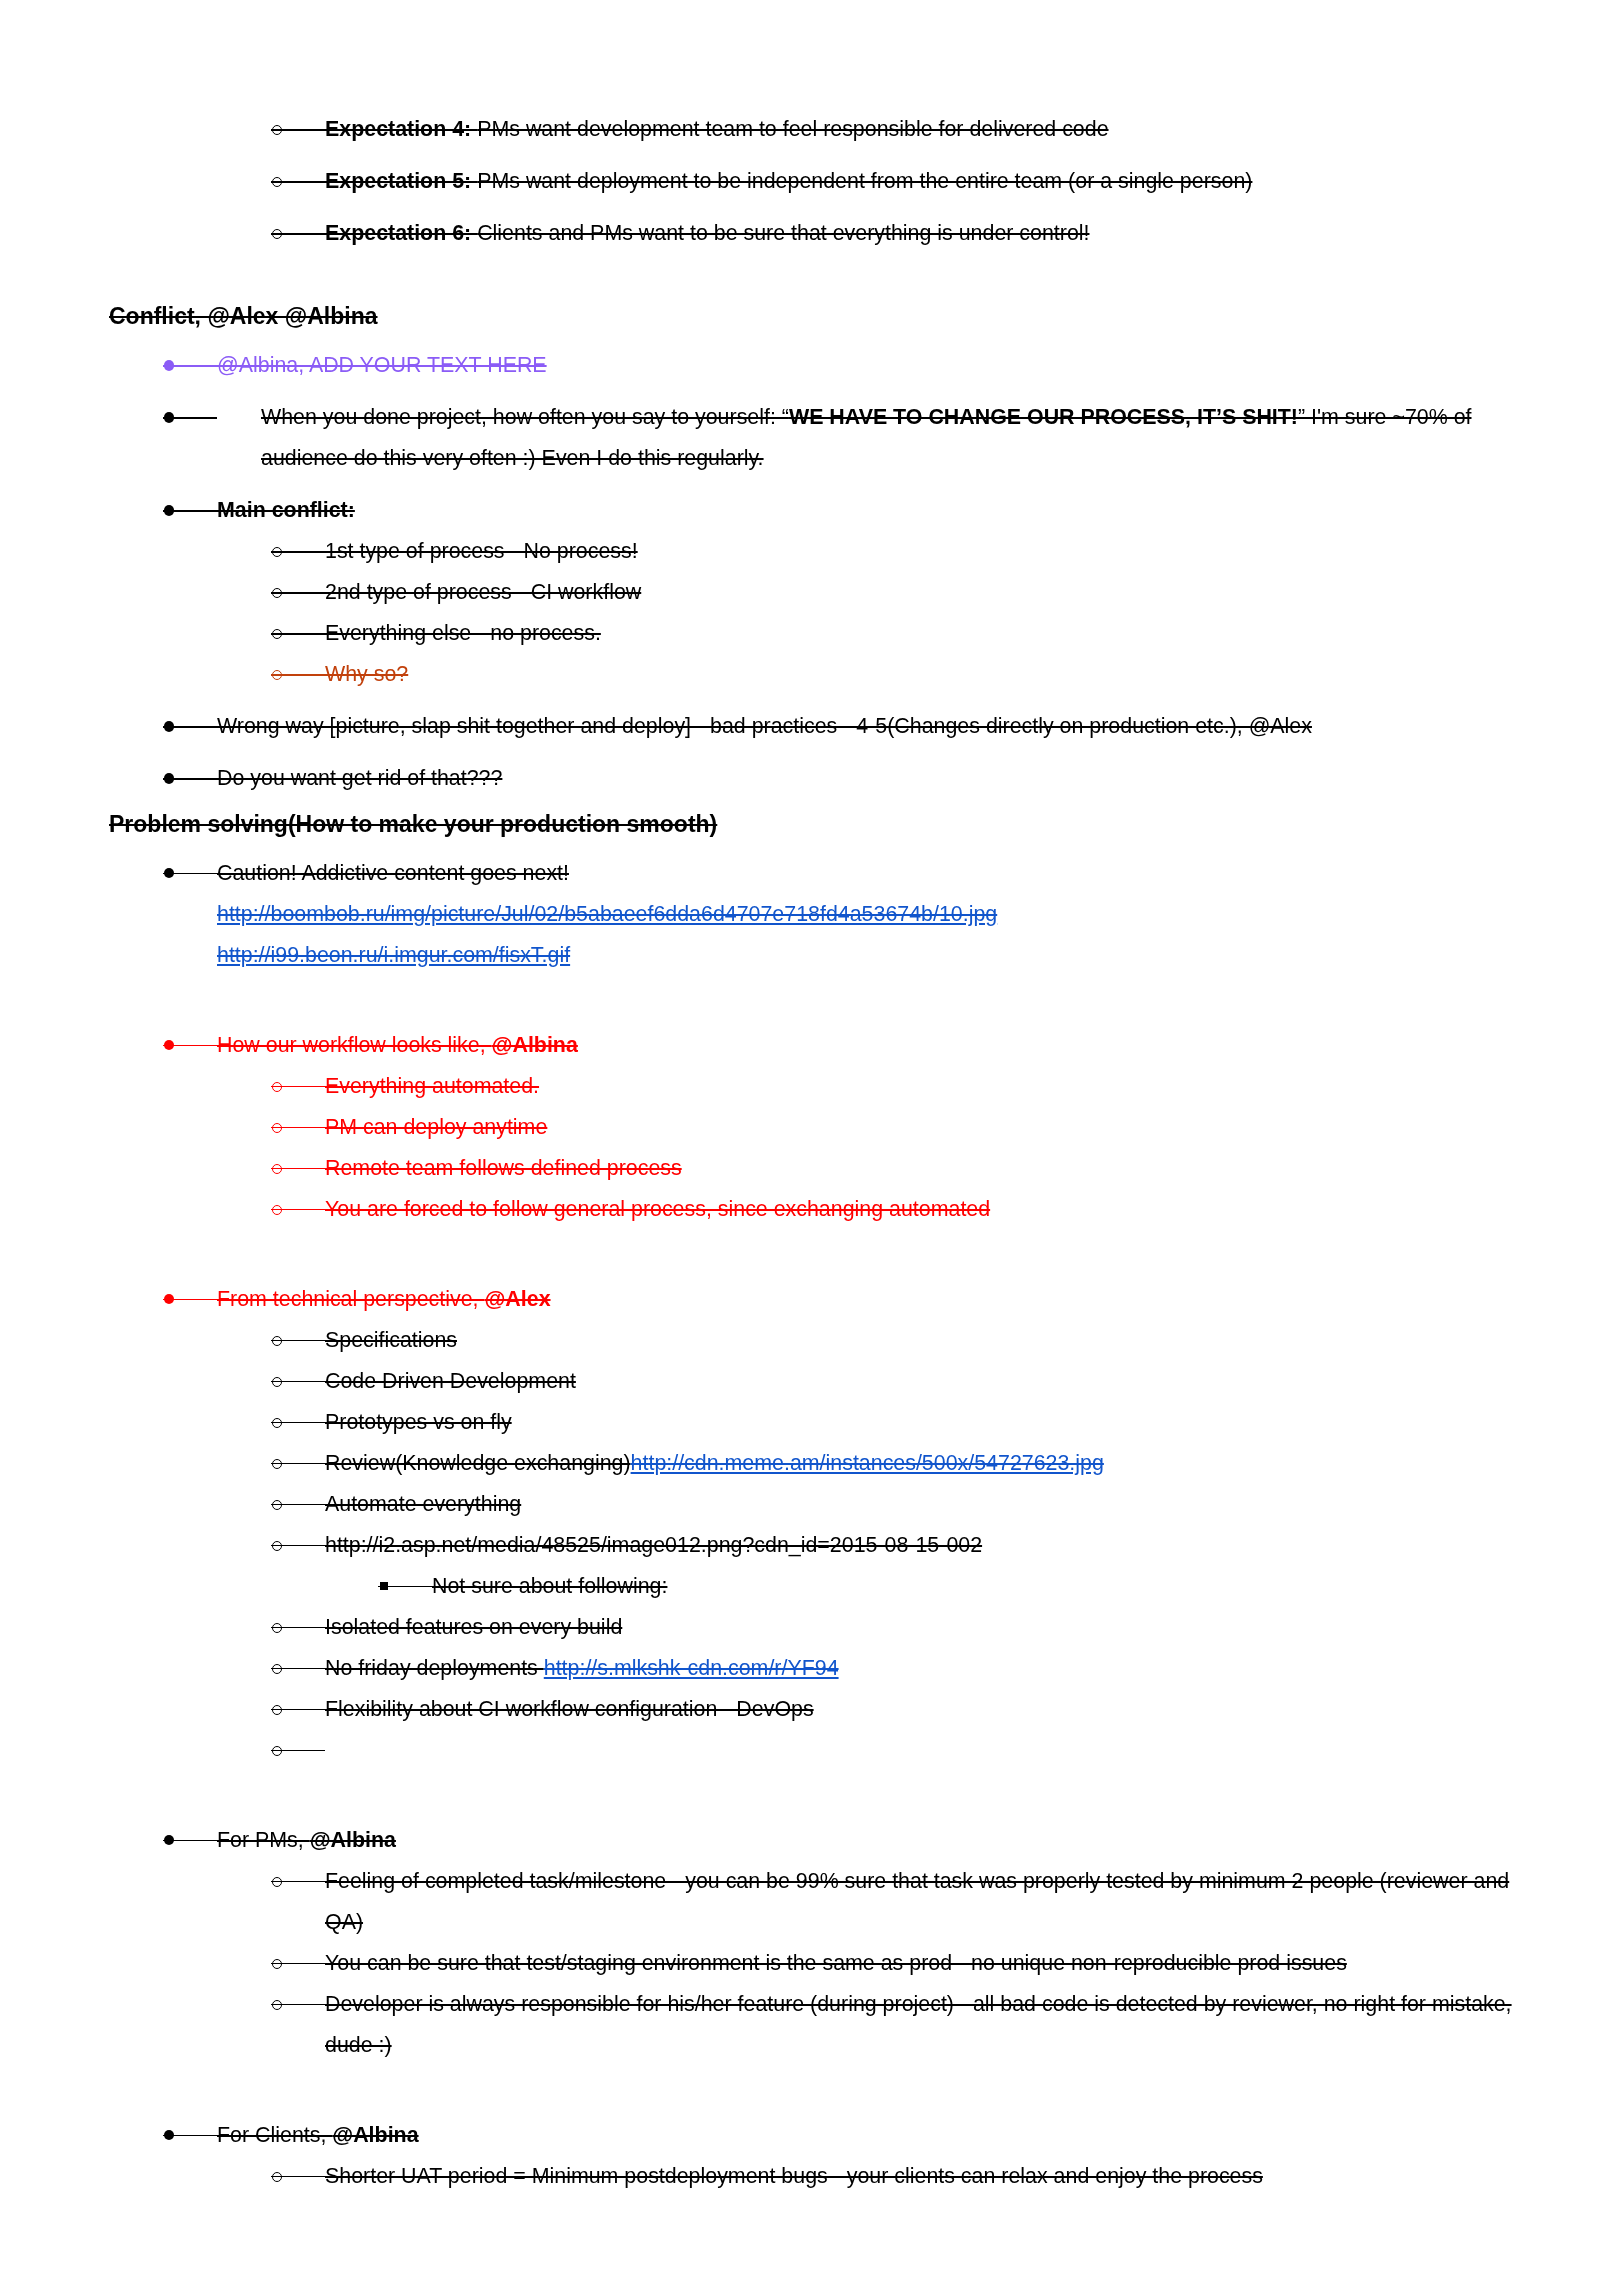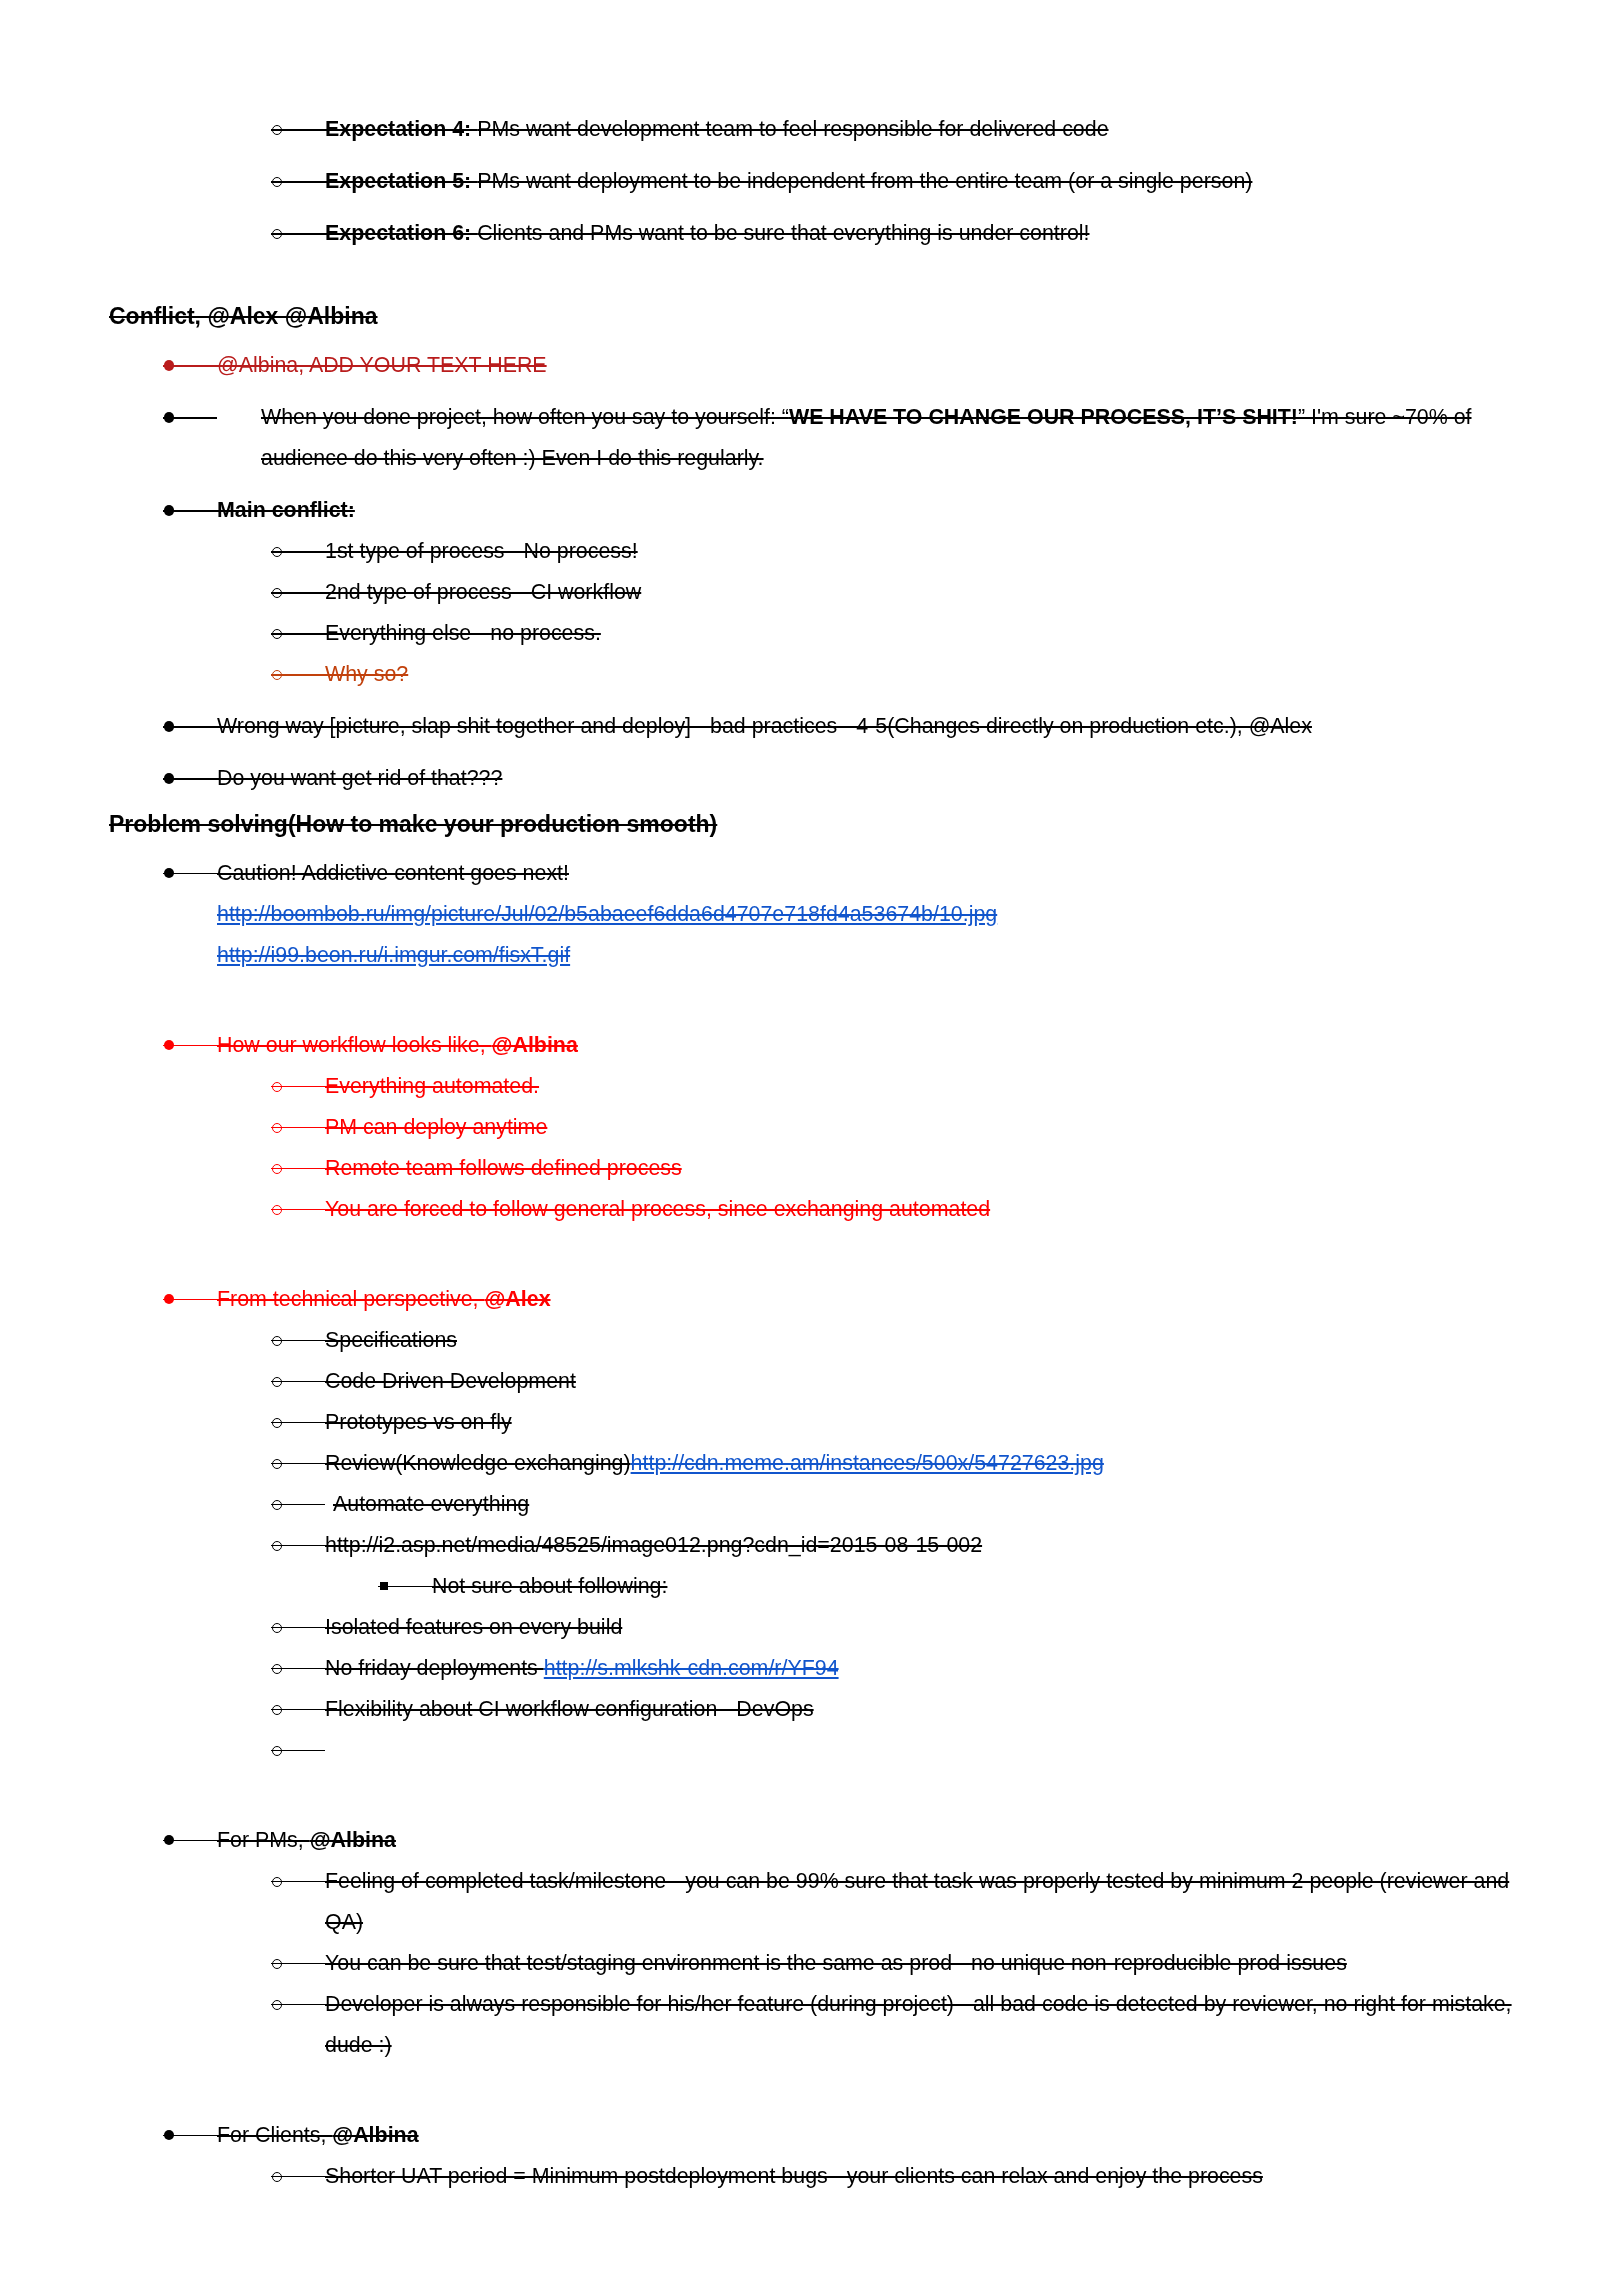--- a/index.html
+++ b/index.html
@@ -56,21 +56,21 @@
     <div class="line lvl2 item sp" style="color: rgb(0, 0, 0);">
       <span class="bcell circ"></span>
       <span class="txt"><span class="seg bold">Expectation 5: </span><span class="seg">PMs want deployment to be independent from the entire team (or a single person)</span></span>
     </div>
     <div class="line lvl2 item sp" style="color: rgb(0, 0, 0);">
       <span class="bcell circ"></span>
       <span class="txt"><span class="seg bold">Expectation 6: </span><span class="seg">Clients and PMs want to be sure that everything is under control!</span></span>
     </div>
     <div class="blank"></div>
     <div class="heading"><span class="struck">Conflict, @Alex @Albina</span></div>
-    <div class="line lvl1 item" style="color: #b91c1c;">
+    <div class="line lvl1 item" style="color: #8b5cf6;">
       <span class="bcell disc"></span>
       <span class="txt"><span class="seg">@Albina, ADD YOUR TEXT HERE</span></span>
     </div>
     <div class="line lvl1 item" style="color: rgb(0, 0, 0); gap: 44px;">
       <span class="bcell disc"></span>
       <span class="txt"><span class="seg">When you done project, how often you say to yourself: “</span><span class="seg bold">WE HAVE TO CHANGE OUR PROCESS, IT’S SHIT!</span><span class="seg">” I'm sure ~70% of audience do this very often :) Even I do this regularly.</span></span>
     </div>
     <div class="line lvl1 item" style="color: rgb(0, 0, 0);">
       <span class="bcell disc"></span>
       <span class="txt"><span class="seg bold">Main conflict:</span></span>
@@ -145,21 +145,21 @@
       <span class="txt"><span class="seg">Code Driven Development</span></span>
     </div>
     <div class="line lvl2 item" style="color: rgb(0, 0, 0);">
       <span class="bcell circ"></span>
       <span class="txt"><span class="seg">Prototypes vs on fly</span></span>
     </div>
     <div class="line lvl2 item" style="color: rgb(0, 0, 0);">
       <span class="bcell circ"></span>
       <span class="txt"><span class="seg">Review(Knowledge exchanging)</span><span class="seg link" style="color: rgb(17, 85, 204);">http://cdn.meme.am/instances/500x/54727623.jpg</span></span>
     </div>
-    <div class="line lvl2 item" style="color: rgb(0, 0, 0); gap: 8px;">
+    <div class="line lvl2 item" style="color: rgb(0, 0, 0);">
       <span class="bcell circ"></span>
       <span class="txt"><span class="seg">Automate everything</span></span>
     </div>
     <div class="line lvl2 item" style="color: rgb(0, 0, 0);">
       <span class="bcell circ"></span>
       <span class="txt"><span class="seg">http://i2.asp.net/media/48525/image012.png?cdn_id=2015-08-15-002</span></span>
     </div>
     <div class="line lvl3 item" style="color: rgb(0, 0, 0);">
       <span class="bcell sq"></span>
       <span class="txt"><span class="seg">Not sure about following:</span></span>

